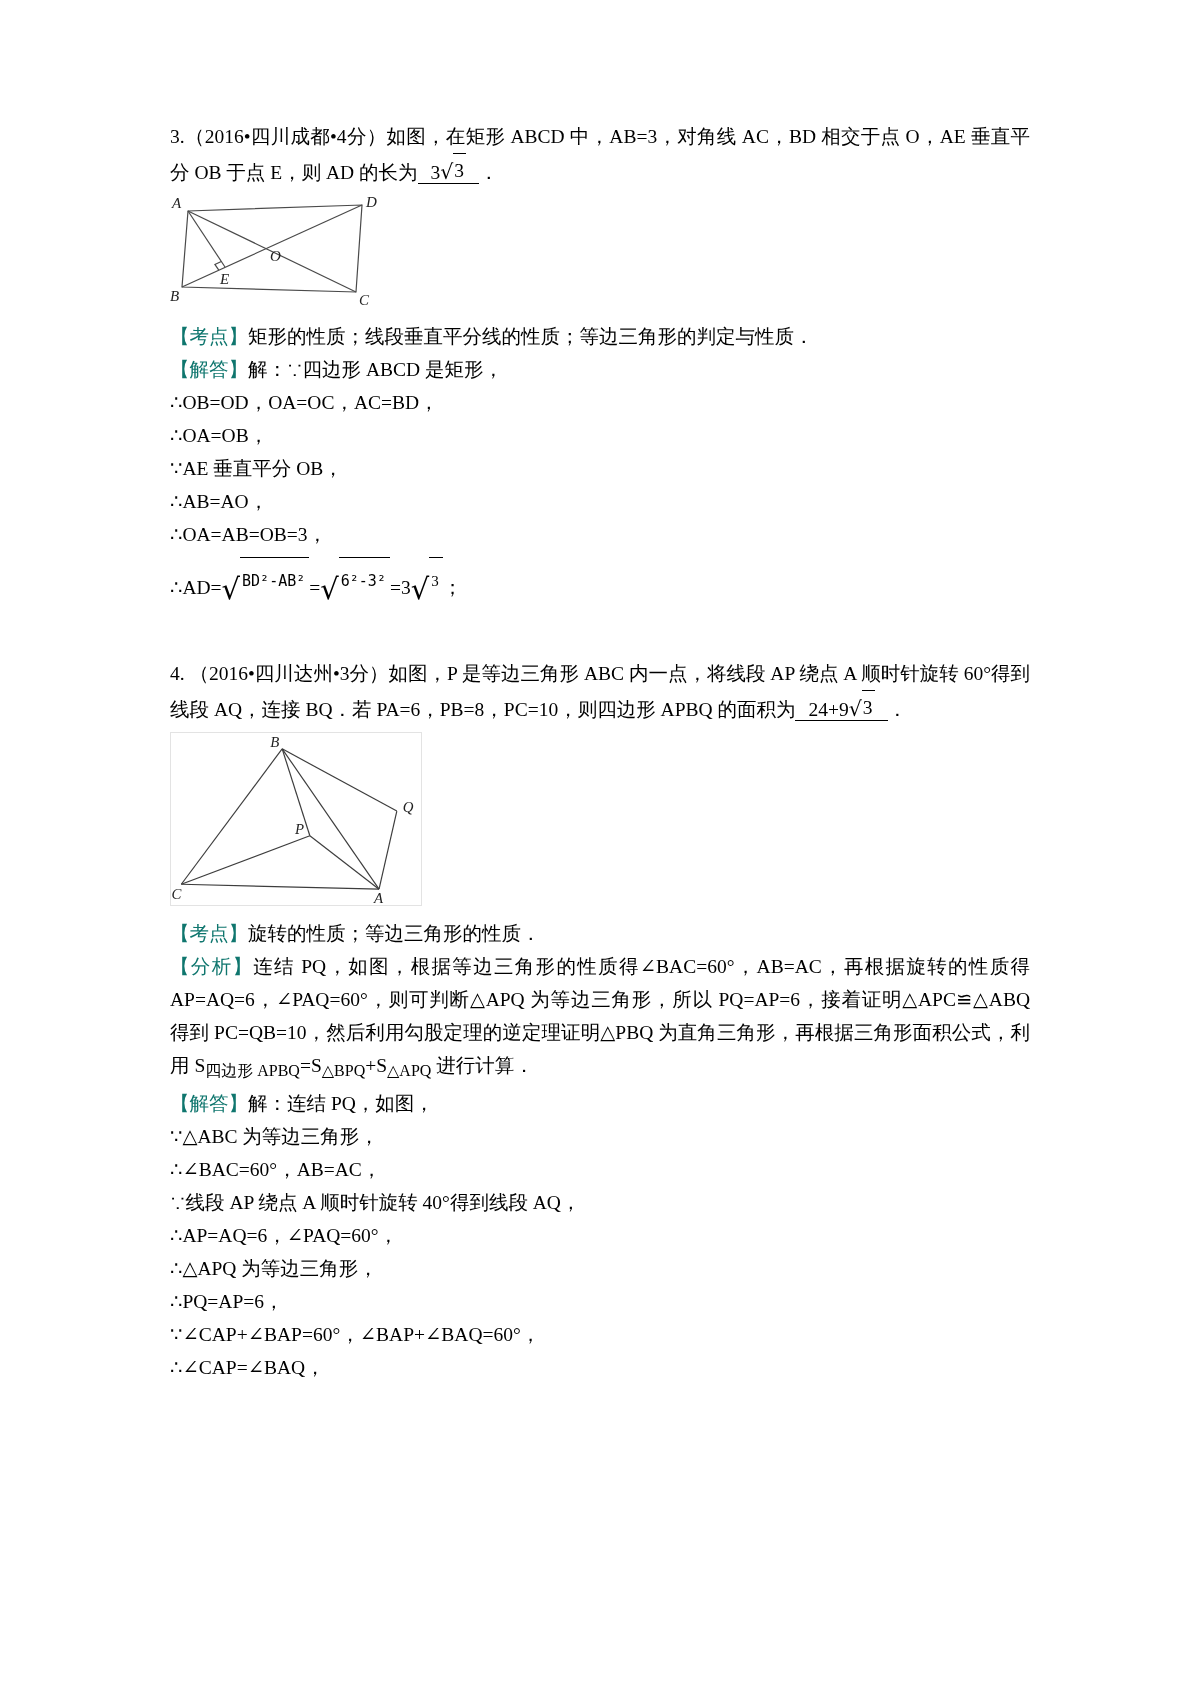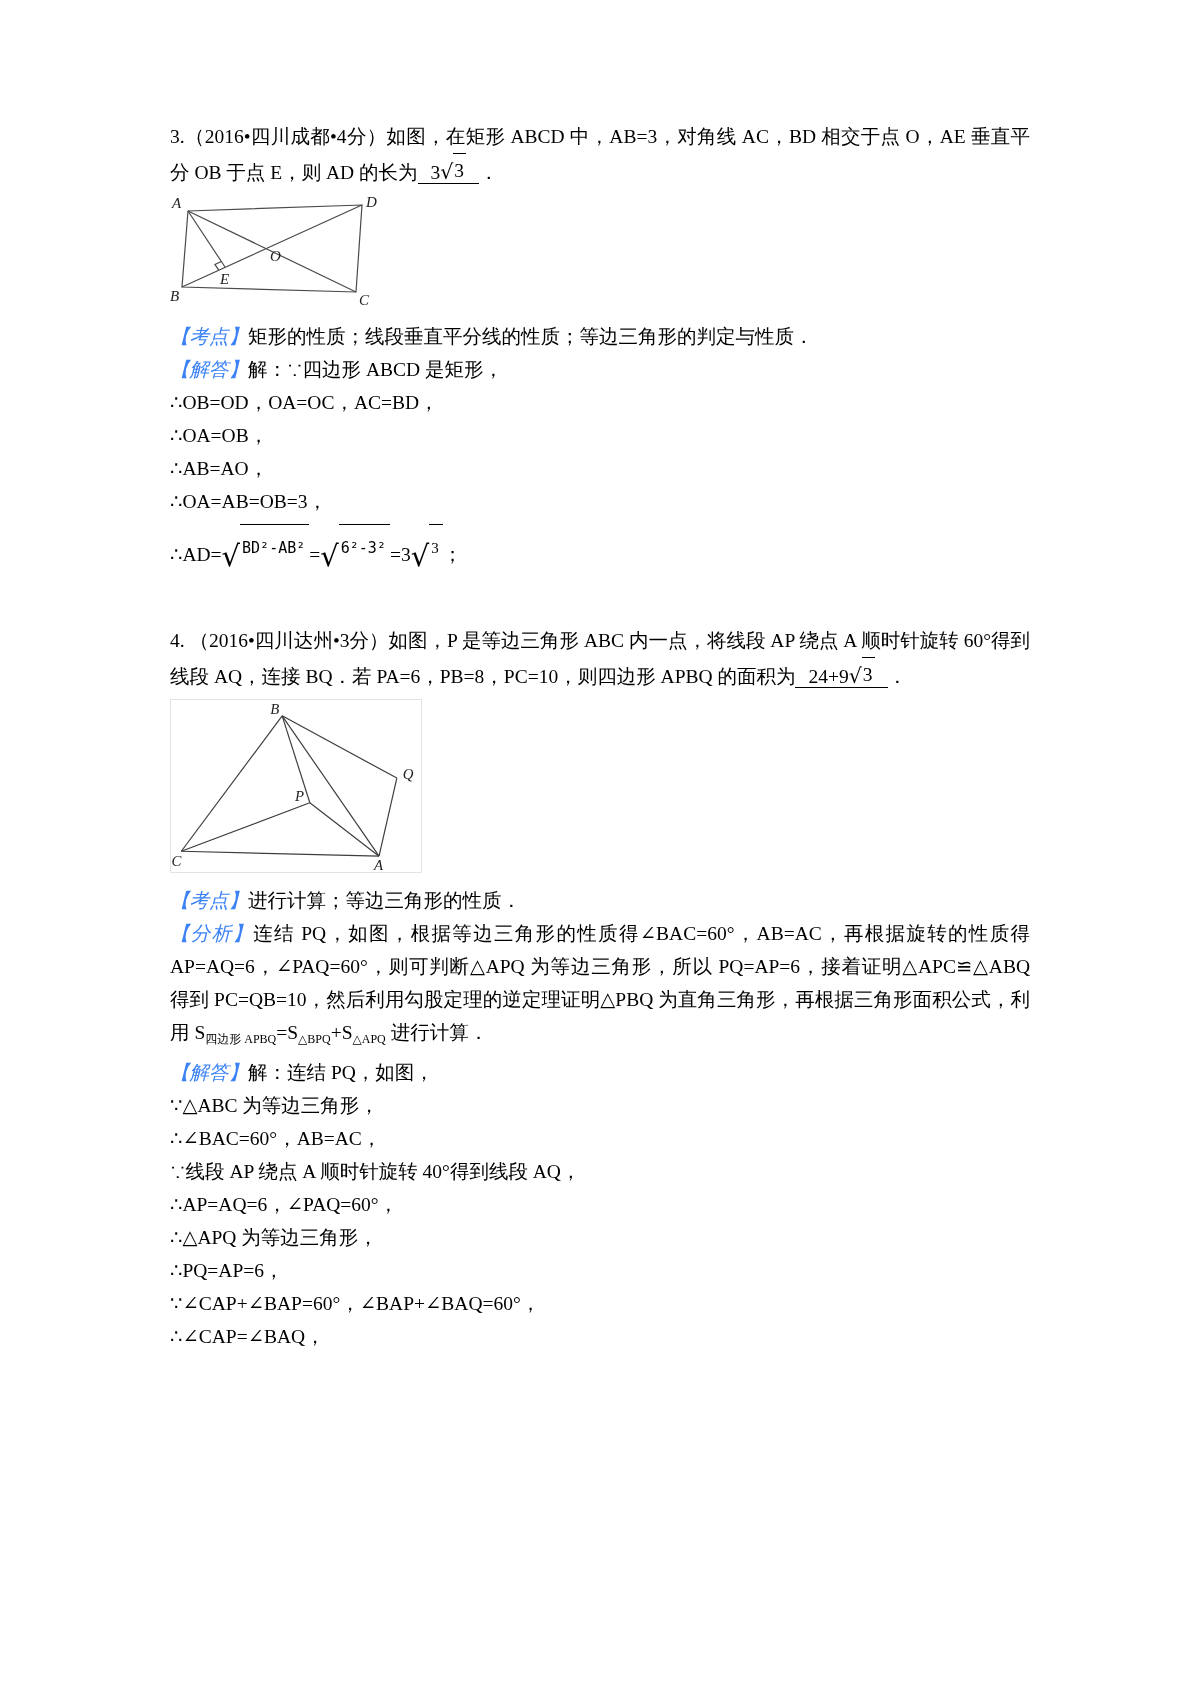--- a/index.html
+++ b/index.html
@@ -8,30 +8,30 @@
   body {
     width: 1200px;
     height: 1698px;
     background: #ffffff;
     color: #000000;
     font-family: "Liberation Serif", "DejaVu Serif", serif;
     font-size: 19.5px;
   }
   .page { padding: 120px 170px 40px 170px; }
   .para { margin: 0; line-height: 33px; text-align: justify; }
-  .label-blue { color: #3b82f6; font-style: italic; }
+  .label-blue { color: #0f766e; }
   .answer-underline { border-bottom: 1.2px solid #000; padding: 0 13px; white-space: nowrap; }
   .sqrt { display: inline-block; white-space: nowrap; }
   .sqrt-sign { display: inline-block; font-family: "DejaVu Sans", sans-serif; font-size: 1.05em; }
   .radicand { display: inline-block; border-top: 1.3px solid #000; padding: 0 2px 0 1px; vertical-align: 2px; }
   .formula-line { margin: 6px 0 10px 0; line-height: 46px; }
   .big .sqrt-sign { font-size: 29px; vertical-align: -5px; line-height: 1; }
   .big .radicand { font-size: 15px; vertical-align: 8px; padding: 0 4px 0 2px; }
   .mono { font-family: "DejaVu Sans Mono", monospace; }
-  .subscript { font-size: 12px; vertical-align: -4px; }
+  .subscript { font-size: 16px; vertical-align: -4px; }
   figure { margin: 6px 0 6px 0; }
   .fig-box { display: inline-block; }
   .fig-bordered { border: 1px solid #e3e3e3; }
   .problem-4 { margin-top: 46px; }
   svg text { font-family: "Liberation Serif", "DejaVu Serif", serif; font-style: italic; font-size: 15px; fill: #222; }
 </style>
 </head>
 <body>
 
 <div class="page">
@@ -58,20 +58,21 @@
       </svg>
     </figure>
 
     <p class="para"><span class="label-blue">【考点】</span><span>矩形的性质；线段垂直平分线的性质；等边三角形的判定与性质．</span></p>
 
 
     <p class="para"><span class="label-blue">【解答】</span><span>解：∵四边形 ABCD 是矩形，</span></p>
 
     <p class="para">∴OB=OD，OA=OC，AC=BD，</p>
     <p class="para">∴OA=OB，</p>
+    <p class="para">∵AE 垂直平分 OB，</p>
     <p class="para">∴AB=AO，</p>
     <p class="para">∴OA=AB=OB=3，</p>
 
     <p class="para formula-line"><span>∴AD=</span><span class="sqrt big"><span class="sqrt-sign">√</span><span class="radicand mono">BD²-AB²</span></span><span>=</span><span class="sqrt big"><span class="sqrt-sign">√</span><span class="radicand mono">6²-3²</span></span><span>=3</span><span class="sqrt big"><span class="sqrt-sign">√</span><span class="radicand">3</span></span><span>；</span></p>
 
 
   </section>
 
   <section class="problem-4">
 
@@ -90,21 +91,21 @@
           <line x1="228" y1="79" x2="210" y2="158"></line>
         </g>
         <text x="100" y="14">B</text>
         <text x="0" y="168">C</text>
         <text x="205" y="172">A</text>
         <text x="125" y="102">P</text>
         <text x="234" y="80">Q</text>
       </svg>
     </figure>
 
-    <p class="para"><span class="label-blue">【考点】</span><span>进行计算；等边三角形的性质．</span></p>
+    <p class="para"><span class="label-blue">【考点】</span><span>旋转的性质；等边三角形的性质．</span></p>
 
     <p class="para"><span class="label-blue">【分析】</span><span>连结 PQ，如图，根据等边三角形的性质得∠BAC=60°，AB=AC，再根据旋转的性质得 AP=AQ=6，∠PAQ=60°，则可判断△APQ 为等边三角形，所以 PQ=AP=6，接着证明△APC≌△ABQ 得到 PC=QB=10，然后利用勾股定理的逆定理证明△PBQ 为直角三角形，再根据三角形面积公式，利用 S</span><span class="subscript">四边形 APBQ</span><span>=S</span><span class="subscript">△BPQ</span><span>+S</span><span class="subscript">△APQ</span><span> 进行计算．</span></p>
 
     <p class="para"><span class="label-blue">【解答】</span><span>解：连结 PQ，如图，</span></p>
 
     <p class="para">∵△ABC 为等边三角形，</p>
     <p class="para">∴∠BAC=60°，AB=AC，</p>
     <p class="para">∵线段 AP 绕点 A 顺时针旋转 40°得到线段 AQ，</p>
     <p class="para">∴AP=AQ=6，∠PAQ=60°，</p>
     <p class="para">∴△APQ 为等边三角形，</p>

